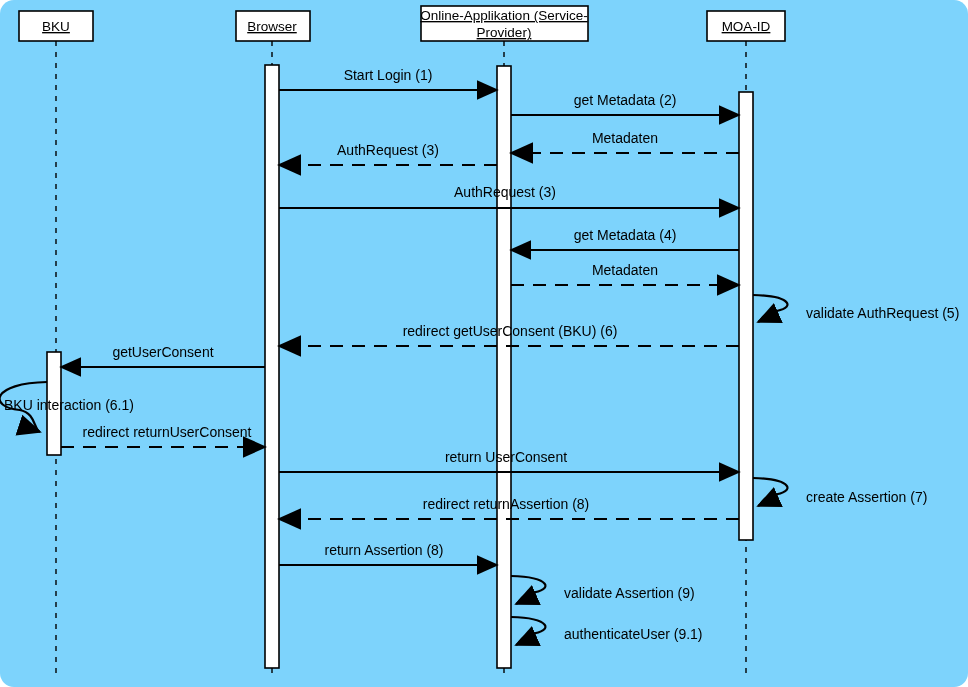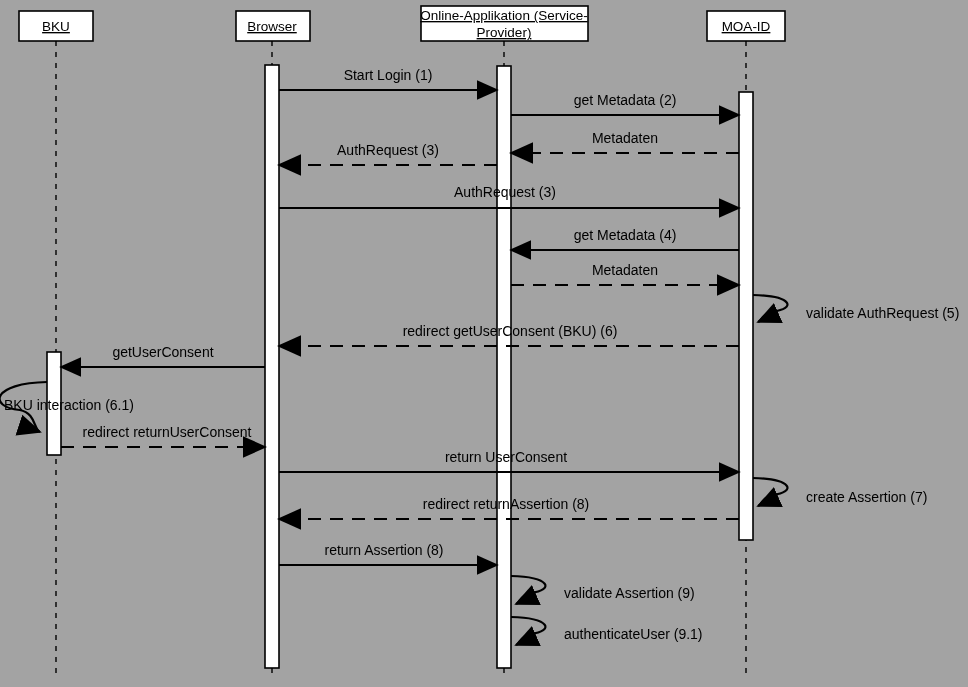--- a/index.html
+++ b/index.html
@@ -9,22 +9,23 @@
     background: #ffffff;
   }
   body {
     font-family: "Liberation Sans", sans-serif;
     -webkit-font-smoothing: antialiased;
   }
   #diagram-root {
     position: relative;
     width: 968px;
     height: 687px;
-    background: #a3a3a3;
+    background: #7dd3fc;
     overflow: hidden;
+    border-radius: 14px;
   }
   svg#seq-svg {
     position: absolute;
     left: 0;
     top: 0;
     width: 968px;
     height: 687px;
     display: block;
   }
   .lifeline-header-box {

